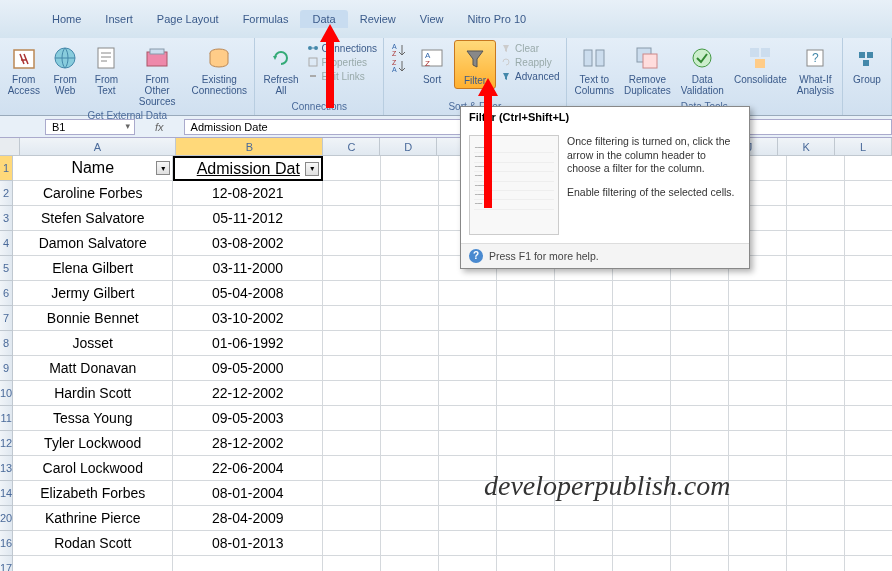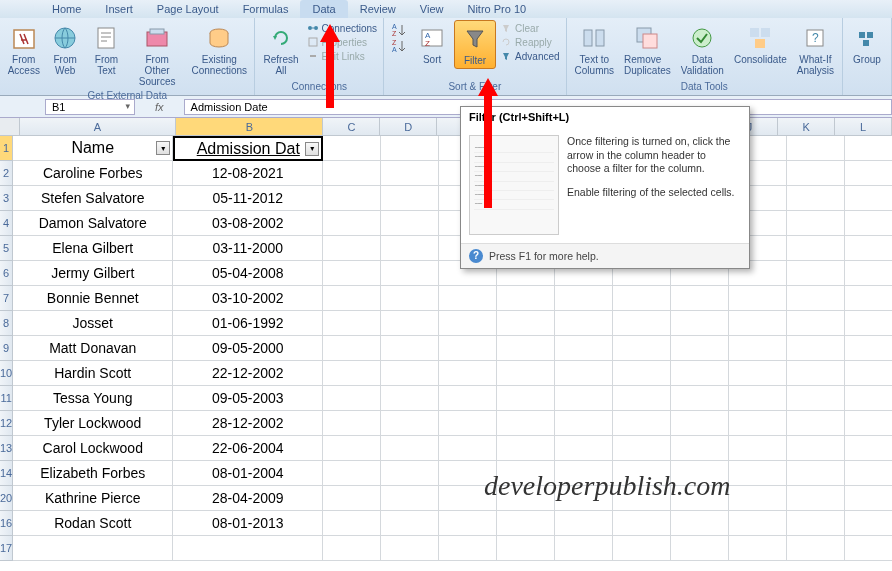--- a/index.html
+++ b/index.html
@@ -1,18 +1,18 @@
 <!DOCTYPE html>
 <html><head>
   <meta charset="utf-8">
   <style>
     * { margin: 0; padding: 0; box-sizing: border-box; font-family: 'Segoe UI', Tahoma, sans-serif; }
     body { width: 892px; height: 571px; background: #fff; overflow: hidden; position: relative; }
     
-    .tabs { display: flex; background: linear-gradient(#e8f0f8, #d4e4f0); height: 18px; font-size: 11px; align-items: center; padding-left: 40px; gap: 0; }
+    .tabs { display: flex; background: linear-gradient(#e8f0f8, #d4e4f0); height: 38px; font-size: 11px; align-items: center; padding-left: 40px; gap: 0; }
     .tab { padding: 3px 12px; color: #3a5a8a; cursor: pointer; }
     .tab.active { background: #c8dcf0; border-radius: 3px 3px 0 0; }
     
     .ribbon { display: flex; background: linear-gradient(#e4eef8, #d0e0f0); height: 78px; border-bottom: 1px solid #9ab; }
     .ribbon-group { display: flex; flex-direction: column; border-right: 1px solid #b8cde0; padding: 2px 4px; }
     .ribbon-group-inner { display: flex; flex: 1; align-items: flex-start; gap: 2px; }
     .ribbon-group-label { text-align: center; font-size: 10px; color: #4a6a9a; padding: 1px 0; }
     .ribbon-btn { display: flex; flex-direction: column; align-items: center; padding: 2px 4px; font-size: 10px; color: #3a5a8a; cursor: pointer; min-width: 38px; }
     .ribbon-btn.large { min-width: 48px; }
     .ribbon-btn .icon-box { width: 32px; height: 32px; display: flex; align-items: center; justify-content: center; }
@@ -246,21 +246,21 @@
           <span style="white-space:pre-line;text-align:center">Text to
 Columns</span>
         </div>
       <div class="ribbon-btn large">
           <div class="icon-box">
             <svg width="28" height="28">
               <rect x="4" y="4" width="14" height="14" fill="#cde" stroke="#89a"></rect>
               <rect x="10" y="10" width="14" height="14" fill="#fdd" stroke="#c88"></rect>
             </svg>
           </div>
-          <span style="white-space:pre-line;text-align:left">Remove
+          <span style="white-space:pre-line;text-align:center">Remove
 Duplicates</span>
         </div>
       <div class="ribbon-btn large">
           <div class="icon-box">
             <svg width="28" height="28">
               <circle cx="14" cy="14" r="9" fill="#cec" stroke="#494"></circle>
               <path d="M9 14 L13 18 L19 10" stroke="#383" stroke-width="2" fill="none"></path>
             </svg>
           </div>
           <span style="white-space:pre-line;text-align:center">Data

